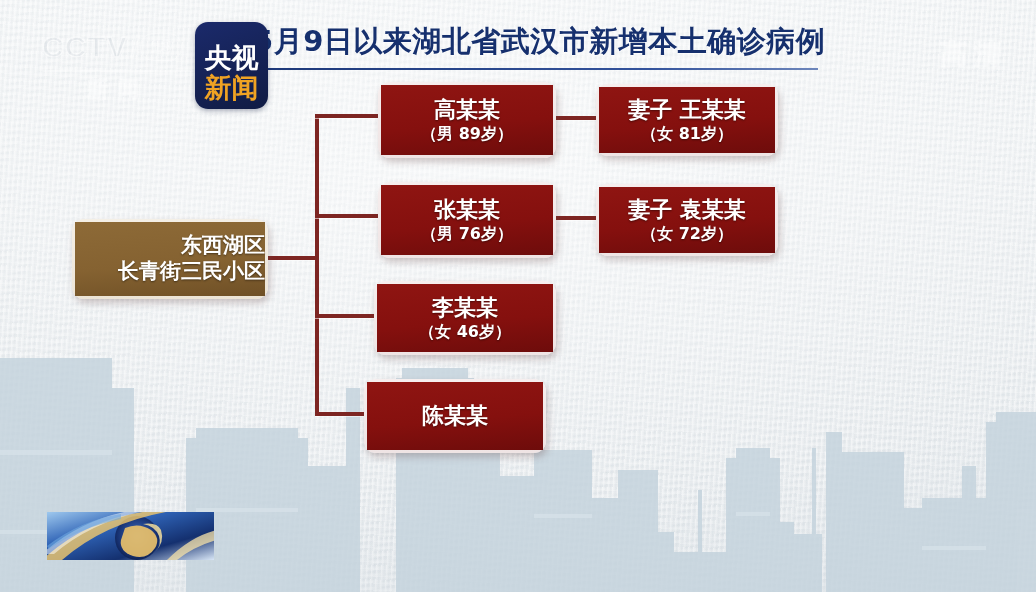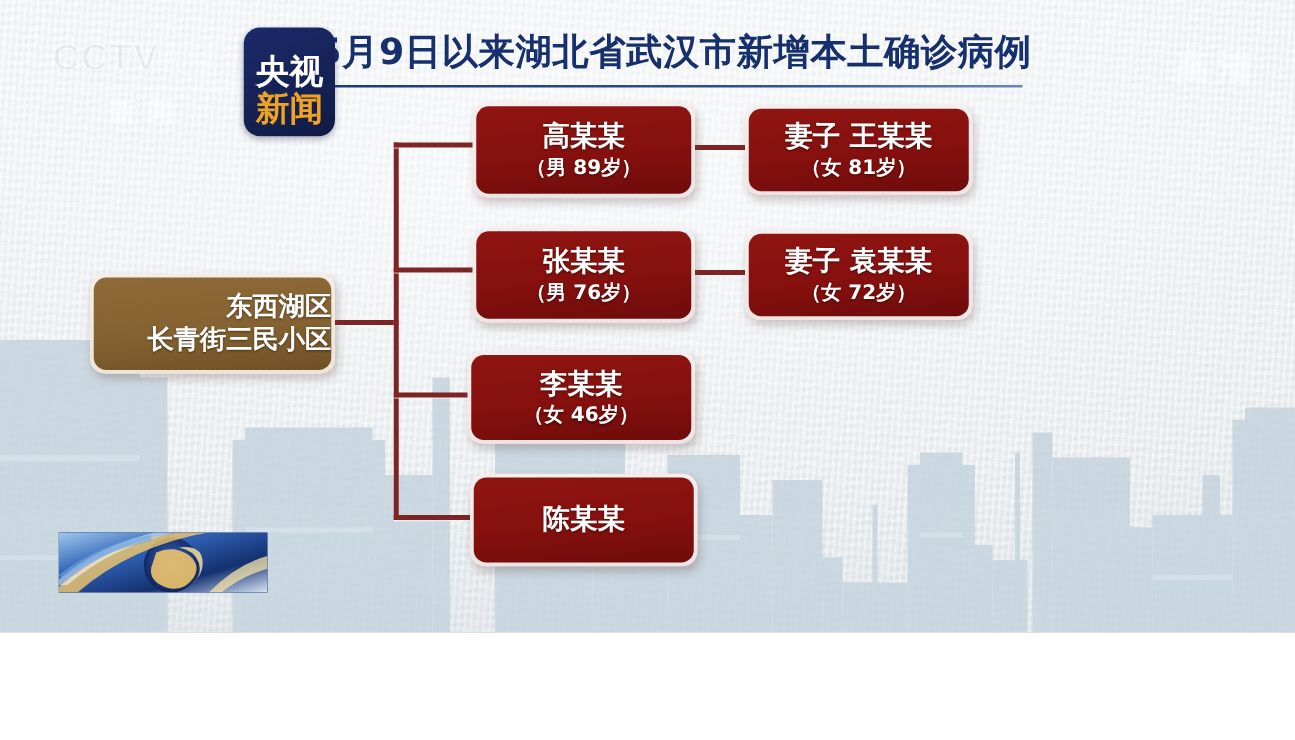--- a/index.html
+++ b/index.html
@@ -4,21 +4,21 @@
 <title>CCTV News Graphic</title>
 <style>
   html, body {
     margin: 0;
     padding: 0;
     background: #ffffff;
   }
   #stage {
     position: relative;
     width: 1036px;
-    height: 506px;
+    height: 592px;
     overflow: hidden;
     font-family: "Liberation Sans", "DejaVu Sans", sans-serif;
     background: #ef4444;
   }
 
   
   .bg-base {
     position: absolute;
     inset: 0;
     background:
@@ -184,21 +184,21 @@
   .tree { position: absolute; inset: 0; z-index: 3; }
 
   .node {
     position: absolute;
     border-radius: 12px;
     background: linear-gradient(180deg, #f6eeee 0%, #efe4e4 100%);
     padding: 3px;
     box-shadow: 2px 4px 7px rgba(105,75,75,.30);
   }
   .node-inner {
-    border-radius: 10px;
+    border-radius: 0;
     width: 100%;
     height: 100%;
     display: flex;
     flex-direction: column;
     align-items: center;
     justify-content: center;
     box-sizing: border-box;
   }
   .node.red .node-inner {
     background: linear-gradient(175deg, #8f1512 0%, #85100e 55%, #6e0c0b 100%);
@@ -380,21 +380,21 @@
       </div>
     </div>
 
     <div class="node red" style="left:374px; top:281px; width:176px; height:68px;">
       <div class="node-inner">
         <div class="node-line1">李某某</div>
         <div class="node-line2">（女 46岁）</div>
       </div>
     </div>
 
-    <div class="node red" style="left:376px; top:379px; width:176px; height:68px;">
+    <div class="node red" style="left:364px; top:379px; width:176px; height:68px;">
       <div class="node-inner">
         <div class="node-line1">陈某某</div>
       </div>
     </div>
 
   </div>
 
 </div>
 
 </body></html>

